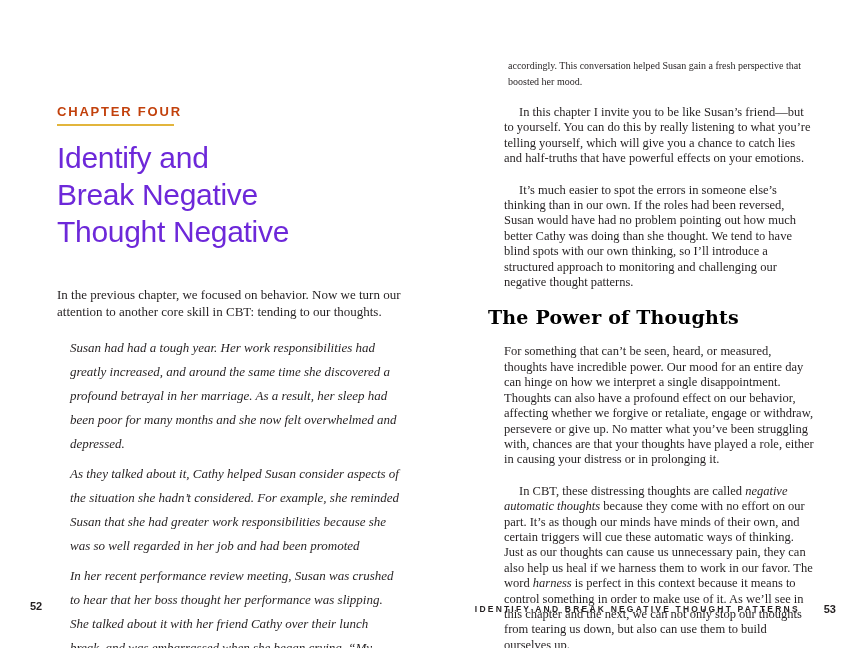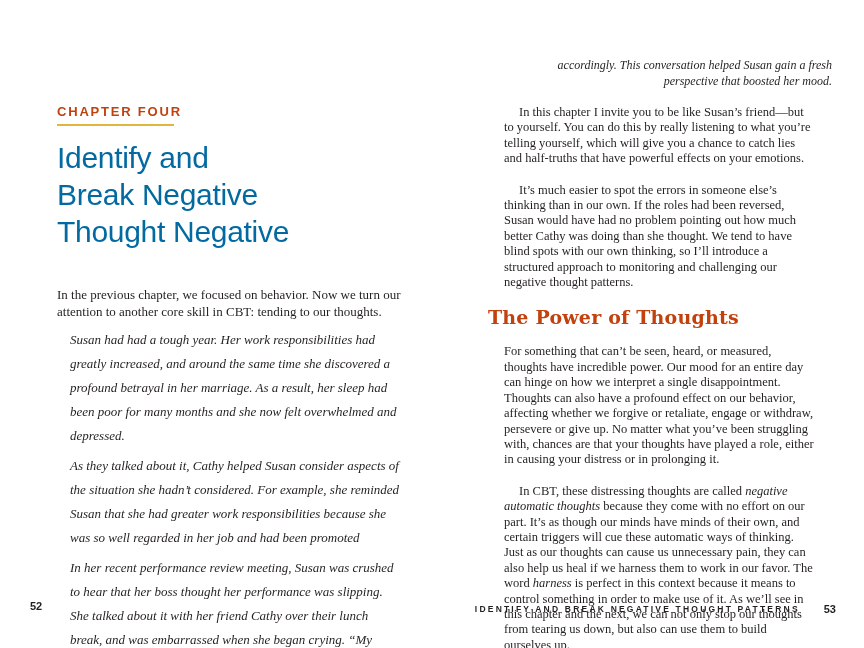--- a/index.html
+++ b/index.html
@@ -35,61 +35,59 @@
     background: #e2b53c;
     margin-top: 5px;
   }
   .chapter-title {
     margin-top: 13px;
     font-family: "Liberation Sans", sans-serif;
     font-weight: normal;
     font-size: 30px;
     line-height: 37px;
     letter-spacing: -0.3px;
-    color: #0369a1;
+    color: #6d28d9;
   }
   .intro {
-    margin: 36px 0 8px 0;
+    margin: 36px 0 16px 0;
     font-size: 13px;
     line-height: 17px;
   }
   .quote {
     margin: 6px 2px 0 13px;
     font-style: italic;
     font-size: 13px;
     line-height: 24px;
   }
 
   
   .right-col {
     position: absolute;
     left: 488px; top: 58px;
     width: 344px;
   }
   .quote-cont {
     margin: 0 0 9px 20px;
-    font-style: italic;
-    font-size: 12px;
+    font-size: 10px;
     line-height: 15.5px;
-    text-align: right;
   }
   .rp {
     margin: 16px;
     font-size: 12.5px;
     line-height: 15.4px;
     text-indent: 15px;
   }
   .rp.no-indent { text-indent: 0; }
   .section-heading {
     margin: 10px 0 8px 0;
     font-family: "DejaVu Serif", serif;
     font-weight: bold;
     font-size: 19px;
     letter-spacing: 0.2px;
-    color: #c2410c;
+    color: #000000;
   }
   .ital { font-style: italic; }
 
   
   .folio-left {
     position: absolute;
     left: 30px; top: 600px;
     font-family: "Liberation Sans", sans-serif;
     font-weight: bold;
     font-size: 11px;

